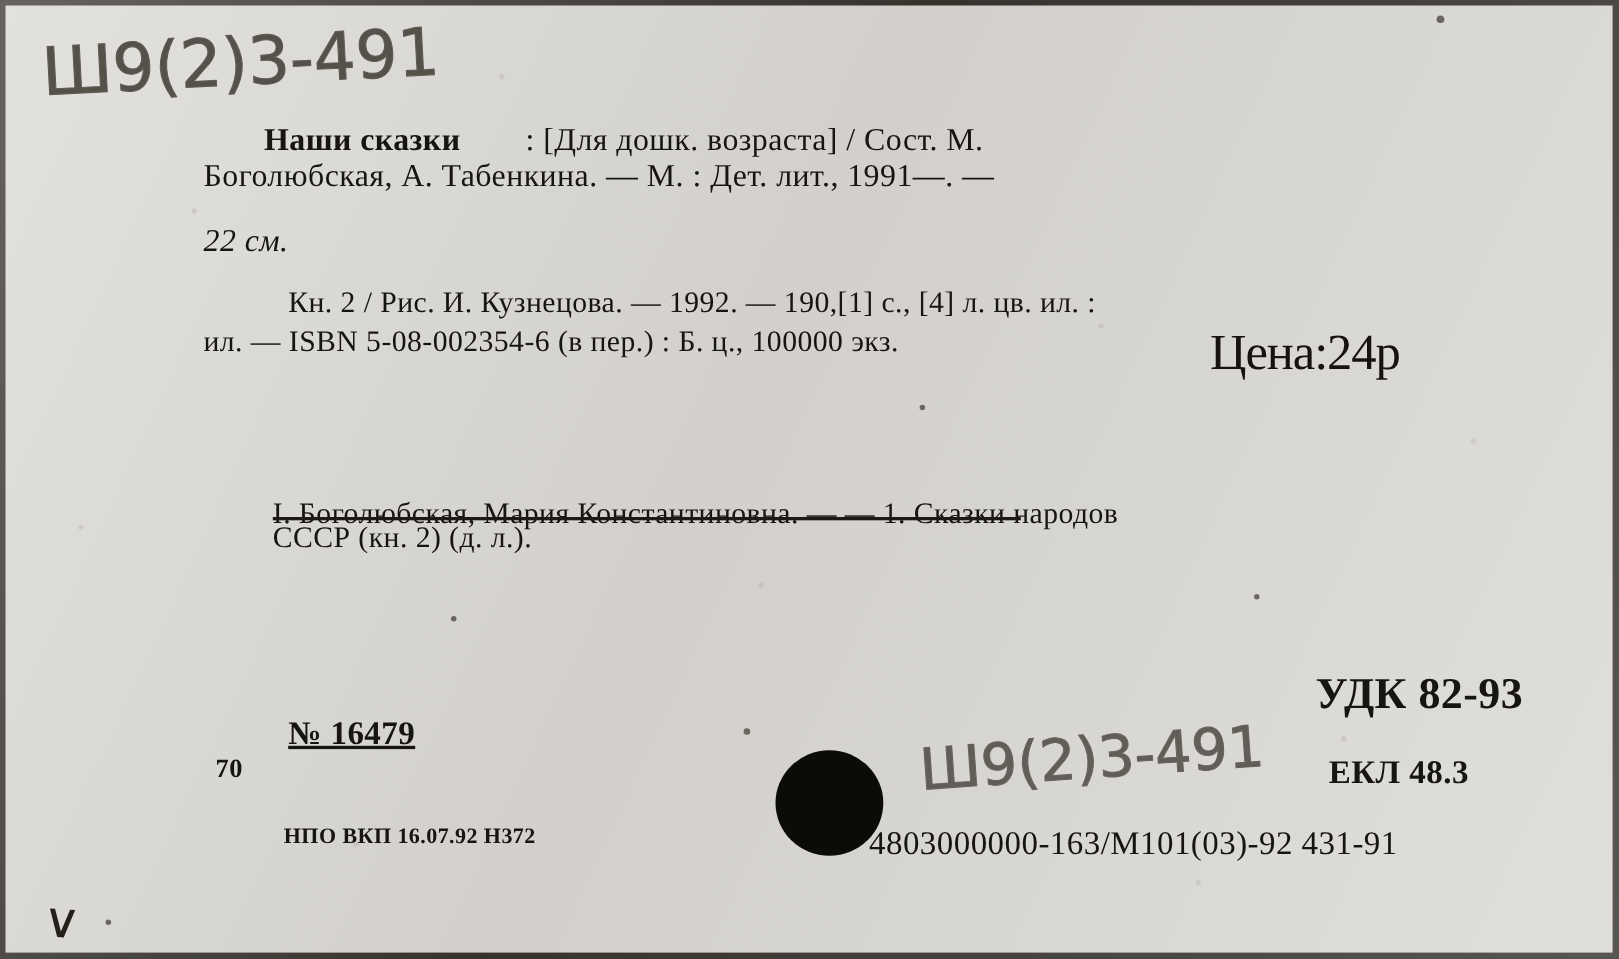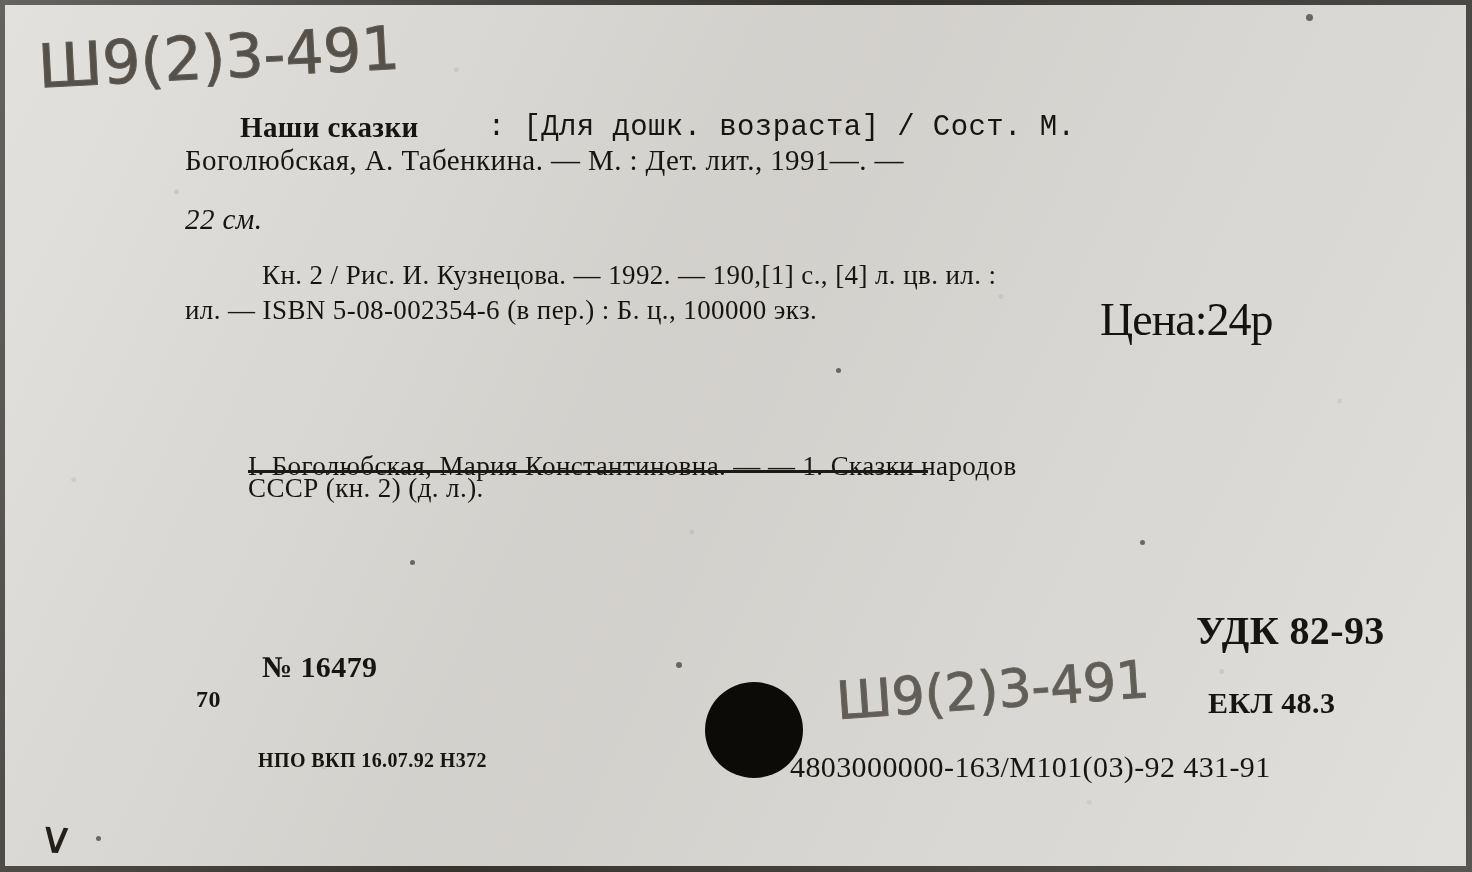--- a/index.html
+++ b/index.html
@@ -123,36 +123,36 @@
 <div id="card">
 
   <div class="border-t"></div>
   <div class="border-b"></div>
   <div class="border-l"></div>
   <div class="border-r"></div>
 
   <div class="hand" style="left:38px; top:22px;">Ш9(2)3-491</div>
 
   <div class="txt body-line bold" style="left:240px; top:113px;">Наши сказки</div>
-  <div class="txt body-line" style="left:470px; top:113px;font-family:Liberation Mono, monospace;"> : [Для дошк. возраста] / Сост. М.</div>
+  <div class="txt body-line" style="left:470px; top:113px;"> : [Для дошк. возраста] / Сост. М.</div>
   <div class="txt body-line" style="left:185px; top:146px;">Боголюбская, А. Табенкина. — М. : Дет. лит., 1991—. —</div>
   <div class="txt body-line" style="left:185px; top:205px;font-style:italic;">22 см.</div>
 
   <div class="txt" style="left:262px; top:260px; font-size:27px;">Кн. 2 / Рис. И. Кузнецова. — 1992. — 190,[1] с., [4] л. цв. ил. :</div>
   <div class="txt" style="left:185px; top:295px; font-size:27px;">ил. — ISBN 5-08-002354-6 (в пер.) : Б. ц., 100000 экз.</div>
 
   <div class="price" style="left:1100px; top:293px;">Цена:24р</div>
 
   <div class="txt" style="left:248px; top:451px; font-size:27px;text-align:right;">I. Боголюбская, Мария Константиновна. — — 1. Сказки народов</div>
   <div class="underline-1" style="left:248px; top:470px; width:680px;"></div>
   <div class="txt" style="left:248px; top:473px; font-size:27px;">СССР (кн. 2) (д. л.).</div>
 
   <div class="txt bold" style="left:1196px; top:607px; font-size:40px;">УДК 82-93</div>
 
-  <div class="txt bold" style="left:262px; top:650px; font-size:30px;">№ 16479</div>
+  <div class="txt bold" style="left:262px; top:650px; font-size:30px;text-decoration:underline;">№ 16479</div>
 
   <div class="txt bold" style="left:196px; top:686px; font-size:24px;">70</div>
 
   <div class="txt bold" style="left:258px; top:749px; font-size:20px;">НПО ВКП 16.07.92 Н372</div>
 
   <div class="hand-2" style="left:836px; top:660px;">Ш9(2)3-491</div>
 
   <div class="txt bold" style="left:1208px; top:686px; font-size:30px;">ЕКЛ 48.3</div>
 
   <div class="blot" style="left:705px; top:682px;"></div>

